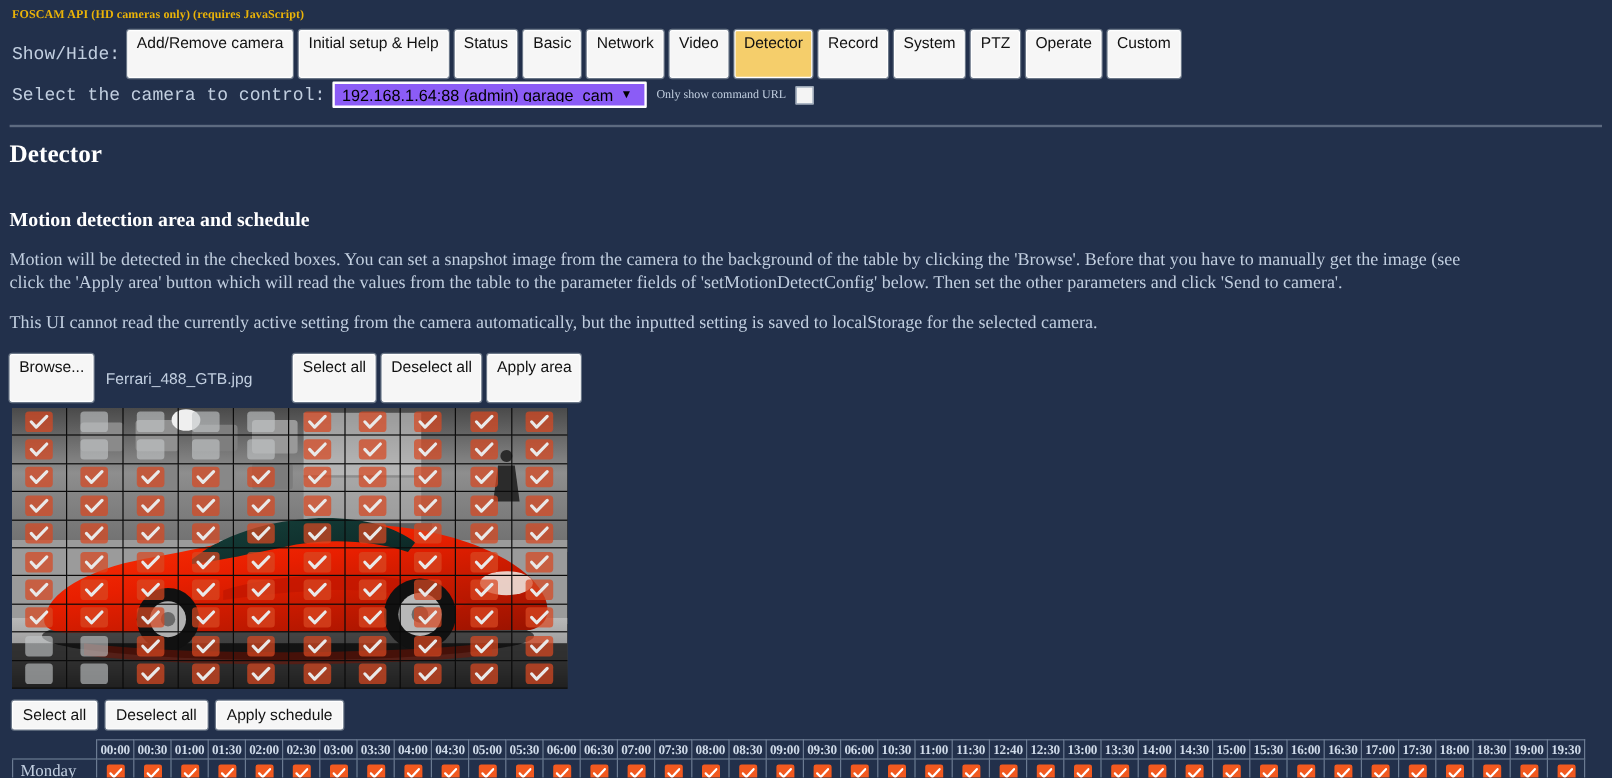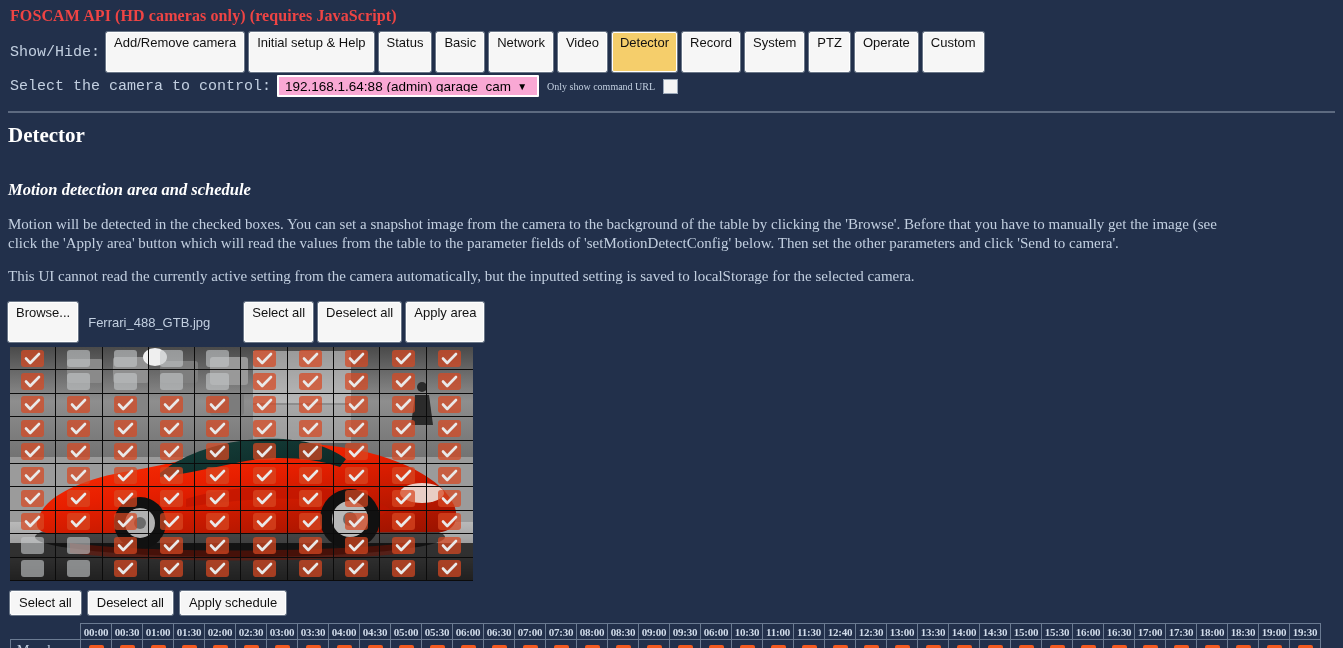--- a/index.html
+++ b/index.html
@@ -15,22 +15,22 @@
     font-family: "Liberation Serif", "DejaVu Serif", serif;
     color: #c9d6e8;
     font-size: 15px;
   }
   .page { padding: 0 0 0 0; }
 
   
   .app-title {
     font-family: "Liberation Serif", serif;
     font-weight: bold;
-    font-size: 16px;
-    color: #ef4444;
+    font-size: 10px;
+    color: #eab308;
     padding: 7px 0 6px 10px;
     letter-spacing: 0.1px;
   }
   .ctrl-row {
     display: flex;
     align-items: center;
     padding: 1px 0 2px 10px;
     white-space: nowrap;
   }
   .ctrl-label {
@@ -52,21 +52,21 @@
     box-shadow: 0 0 0 1px #6b7788;
     cursor: pointer;
     display: inline-block;
   }
   .btn.active {
     background: #f5ce6b;
   }
   .cam-select {
     font-family: "Liberation Sans", sans-serif;
     font-size: 13.5px;
-    background: #f9a8d4;
+    background: #8b5cf6;
     color: #000000;
     border: 2px solid #ffffff;
     border-radius: 1px;
     padding: 2px 4px 3px 6px;
     width: 262px;
     appearance: none;
     -webkit-appearance: none;
     cursor: pointer;
     height: 22px;
     box-sizing: border-box;
@@ -106,21 +106,20 @@
     margin: 0 0 0 8px;
     padding: 0;
   }
   h2.section-title {
     font-family: "Liberation Serif", serif;
     font-size: 16.5px;
     font-weight: bold;
     color: #ffffff;
     margin: 32px 0 0 8px;
     padding: 0;
-    font-style: italic;
   }
   p.para {
     font-family: Liberation Serif, serif;
     font-size: 15px;
     color: #c2cfe0;
     margin: 15px 16px 0 8px;
     line-height: 19px;
     white-space: nowrap;
   }
   p.para2 { margin-top: 14px; }

